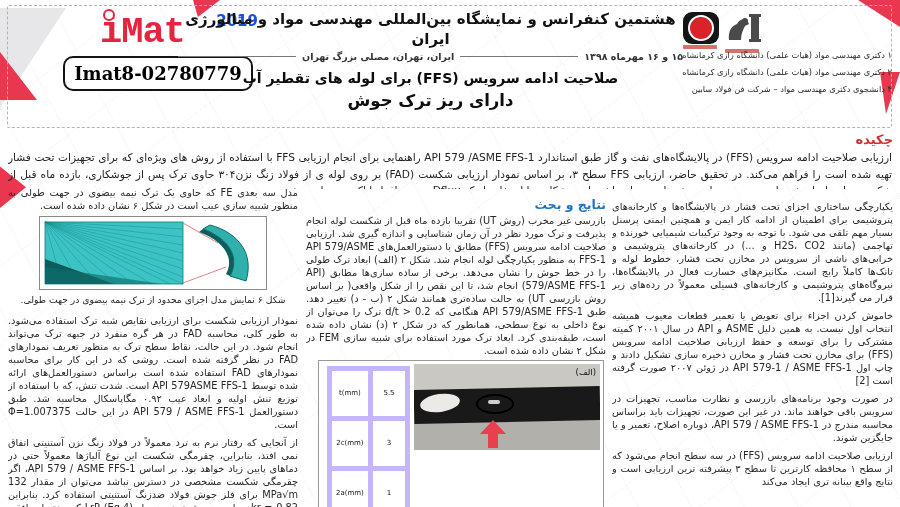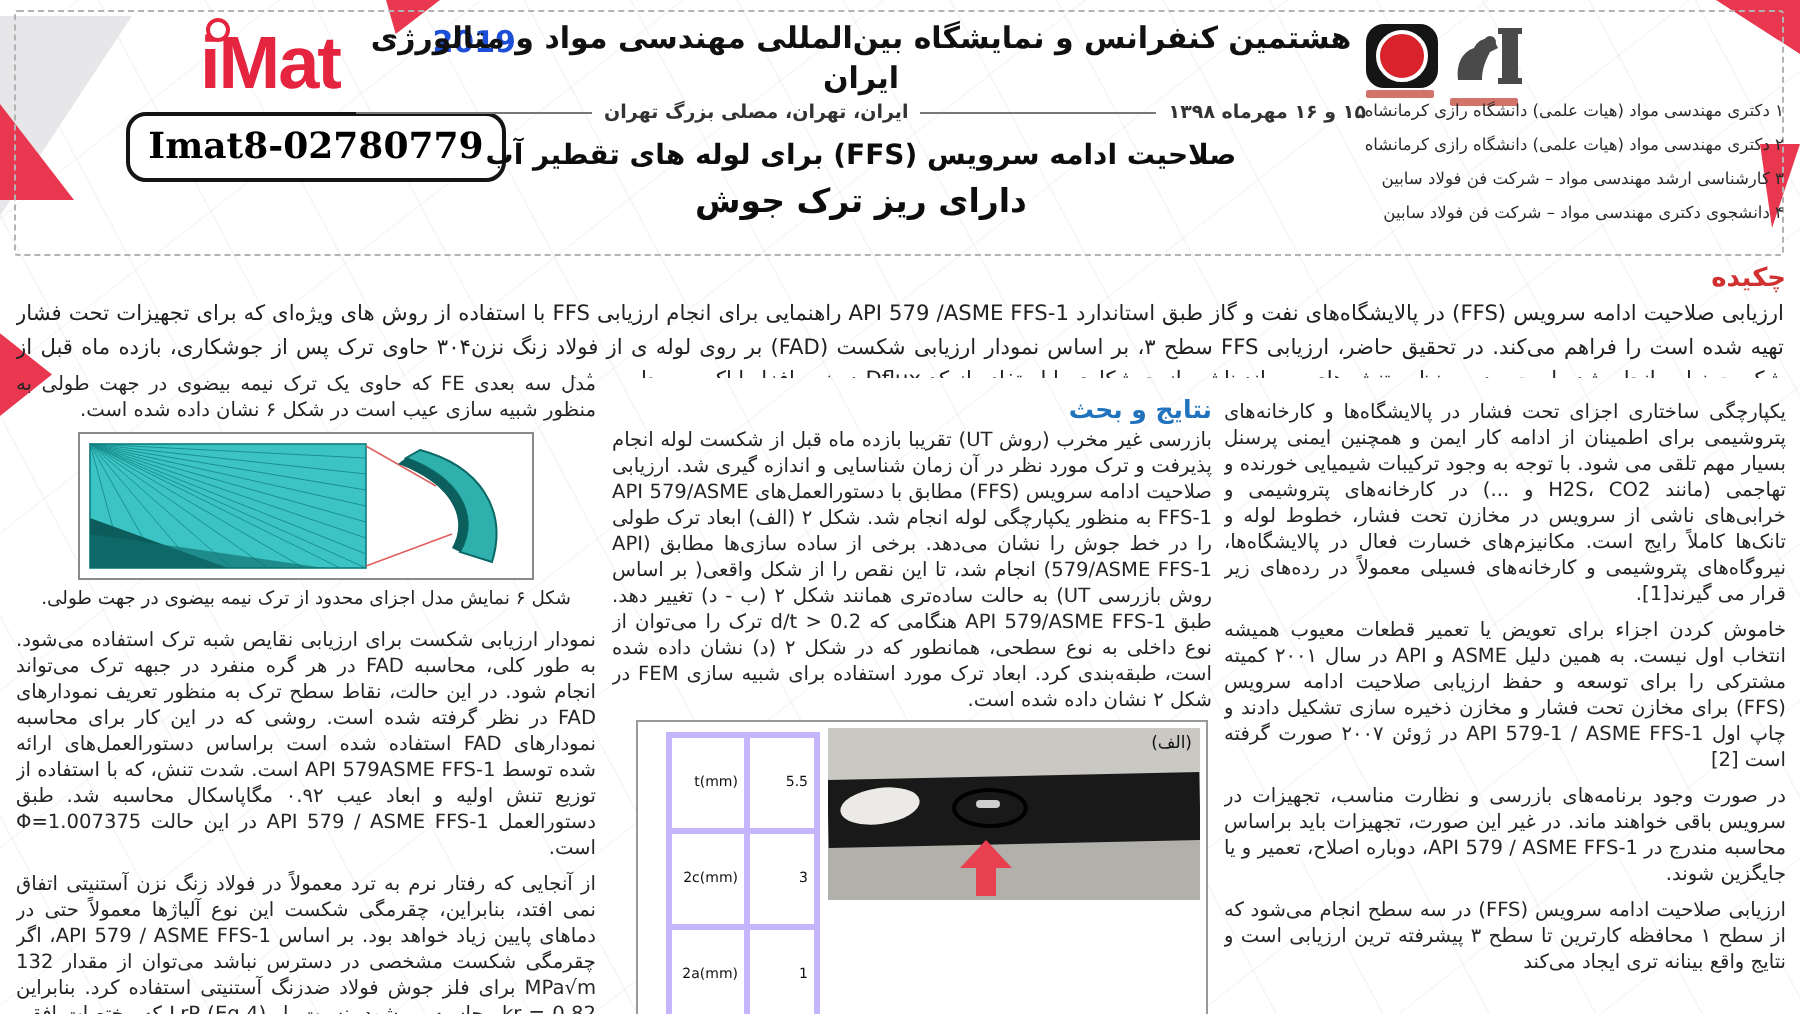--- a/index.html
+++ b/index.html
@@ -27,21 +27,21 @@
   .tri-red-right-mid{left:880px;top:72px;width:20px;height:42px;background:#e8374f;
     clip-path:polygon(0 0,100% 0,30% 100%);}
   .tri-red-left-mid{left:0;top:162px;width:26px;height:46px;background:#e8374f;
     clip-path:polygon(0 10%,100% 55%,0 100%);}
 
   
   .header-box{position:absolute;left:7px;top:5px;width:883px;height:121px;
     border:1px dashed #b3b3b3;border-radius:2px;}
   .imat-logo{position:absolute;left:100px;top:12px;width:150px;height:42px;}
   .imat-text{font-size:37px;font-weight:bold;color:#e5243f;letter-spacing:-1px;
-    font-family:Liberation Sans, sans-serif;line-height:40px;}
+    font-family:Liberation Mono, monospace;line-height:40px;}
   .imat-ring{position:absolute;left:3px;top:-3px;width:8px;height:8px;border:2px solid #e5243f;
     border-radius:50%;background:#fff;}
   .imat-year{position:absolute;right:-8px;top:0;font-size:15px;font-weight:bold;color:#1d4ed8;}
   .paper-id-box{position:absolute;left:63px;top:56px;width:186px;height:31px;
     border:2px solid #141414;border-radius:10px;display:flex;align-items:center;justify-content:center;
     font-family:"DejaVu Serif",serif;font-weight:bold;font-size:18px;color:#000;background:#fff;}
   .conf-center{position:absolute;left:178px;top:9px;width:505px;text-align:center;direction:rtl;}
   .conf-title{font-size:15px;font-weight:bold;color:#111;line-height:20px;}
   .conf-meta{display:flex;direction:rtl;align-items:center;gap:6px;margin-top:2px;
     font-size:9.5px;font-weight:bold;color:#333;}
@@ -83,21 +83,21 @@
   .photo .bar{position:absolute;left:0;top:24px;width:100%;height:34px;background:#191919;transform:rotate(-1.2deg);}
   .photo .shine{position:absolute;left:6px;top:30px;width:40px;height:18px;background:#eceae6;border-radius:50%;transform:rotate(-8deg);}
   .photo .ellipse{position:absolute;left:62px;top:30px;width:34px;height:16px;border:2.5px solid #000;border-radius:50%;}
   .photo .crackdot{position:absolute;left:74px;top:36px;width:12px;height:4px;background:#cfcfcf;border-radius:2px;}
   .photo .arrow-stem{position:absolute;left:74px;top:68px;width:10px;height:16px;background:#e8404f;}
   .photo .arrow-head{position:absolute;left:66px;top:56px;width:26px;height:14px;background:#e8404f;
     clip-path:polygon(50% 0,100% 100%,0 100%);}
   .photo-label{position:absolute;right:4px;top:2px;font-size:8.5px;color:#111;direction:rtl;}
   .fig2-table{border-collapse:collapse;direction:ltr;font-size:7px;font-family:"DejaVu Sans",sans-serif;
     color:#111;height:70px;margin-top:2px;}
-  .fig2-table td{border:3px solid #c4b5fd;padding:16px 3px;text-align:right;min-width:26px;height:10px;}
+  .fig2-table td{border:5px solid #c4b5fd;padding:16px 3px;text-align:center;min-width:26px;height:10px;}
   .fig2-schems{display:flex;direction:ltr;justify-content:space-between;margin-top:5px;}
   .schem{width:88px;text-align:center;}
   .schem .lbl{font-size:8px;direction:rtl;color:#222;text-align:left;margin:0 0 1px 4px;}
 </style>
 </head>
 <body>
 
 <div class="page">
   <div class="net"></div>
 
@@ -145,21 +145,20 @@
         <path d="M4,28 C3,20 6,14 12,12 C14,8 18,6 22,8 L24,12 L20,14 C18,18 16,22 16,28 Z" fill="#4a4a4a"></path>
         <circle cx="20" cy="9" r="3" fill="#4a4a4a"></circle>
       </svg>
       <div class="logo-caption"></div>
     </div>
   </div>
 
   <div class="affils">
     <div>۱ دکتری مهندسی مواد (هیات علمی) دانشگاه رازی کرمانشاه</div>
     <div>۲ دکتری مهندسی مواد (هیات علمی) دانشگاه رازی کرمانشاه</div>
-    <div>۳ کارشناسی ارشد مهندسی مواد – شرکت فن فولاد سابین</div>
     <div>۴ دانشجوی دکتری مهندسی مواد – شرکت فن فولاد سابین</div>
   </div>
 
   <div class="abstract-head">چکیده</div>
   <div class="abstract-text">ارزیابی صلاحیت ادامه سرویس (FFS) در پالایشگاه‌های نفت و گاز طبق استاندارد API 579 /ASME FFS-1 راهنمایی برای انجام ارزیابی FFS با استفاده از روش های ویژه‌ای که برای تجهیزات تحت فشار تهیه شده است را فراهم می‌کند. در تحقیق حاضر، ارزیابی FFS سطح ۳، بر اساس نمودار ارزیابی شکست (FAD) بر روی لوله ی از فولاد زنگ نزن۳۰۴ حاوی ترک پس از جوشکاری، بازده ماه قبل از شکست نهایی انجام شده است. بدین منظور تنش های پسماند ناشی از جوشکاری با استفاده از کد Dflux در نرم افزار اباکوس محاسبه شد.</div>
 
   <div class="col col-right">
     <p>یکپارچگی ساختاری اجزای تحت فشار در پالایشگاه‌ها و کارخانه‌های پتروشیمی برای اطمینان از ادامه کار ایمن و همچنین ایمنی پرسنل بسیار مهم تلقی می شود. با توجه به وجود ترکیبات شیمیایی خورنده و تهاجمی (مانند H2S، CO2 و ...) در کارخانه‌های پتروشیمی و خرابی‌های ناشی از سرویس در مخازن تحت فشار، خطوط لوله و تانک‌ها کاملاً رایج است. مکانیزم‌های خسارت فعال در پالایشگاه‌ها، نیروگاه‌های پتروشیمی و کارخانه‌های فسیلی معمولاً در رده‌های زیر قرار می گیرند[1].</p>
     <p>خاموش کردن اجزاء برای تعویض یا تعمیر قطعات معیوب همیشه انتخاب اول نیست. به همین دلیل ASME و API در سال ۲۰۰۱ کمیته مشترکی را برای توسعه و حفظ ارزیابی صلاحیت ادامه سرویس (FFS) برای مخازن تحت فشار و مخازن ذخیره سازی تشکیل دادند و چاپ اول API 579-1 / ASME FFS-1 در ژوئن ۲۰۰۷ صورت گرفته است [2]</p>
     <p>در صورت وجود برنامه‌های بازرسی و نظارت مناسب، تجهیزات در سرویس باقی خواهند ماند. در غیر این صورت، تجهیزات باید براساس محاسبه مندرج در API 579 / ASME FFS-1، دوباره اصلاح، تعمیر و یا جایگزین شوند.</p>

